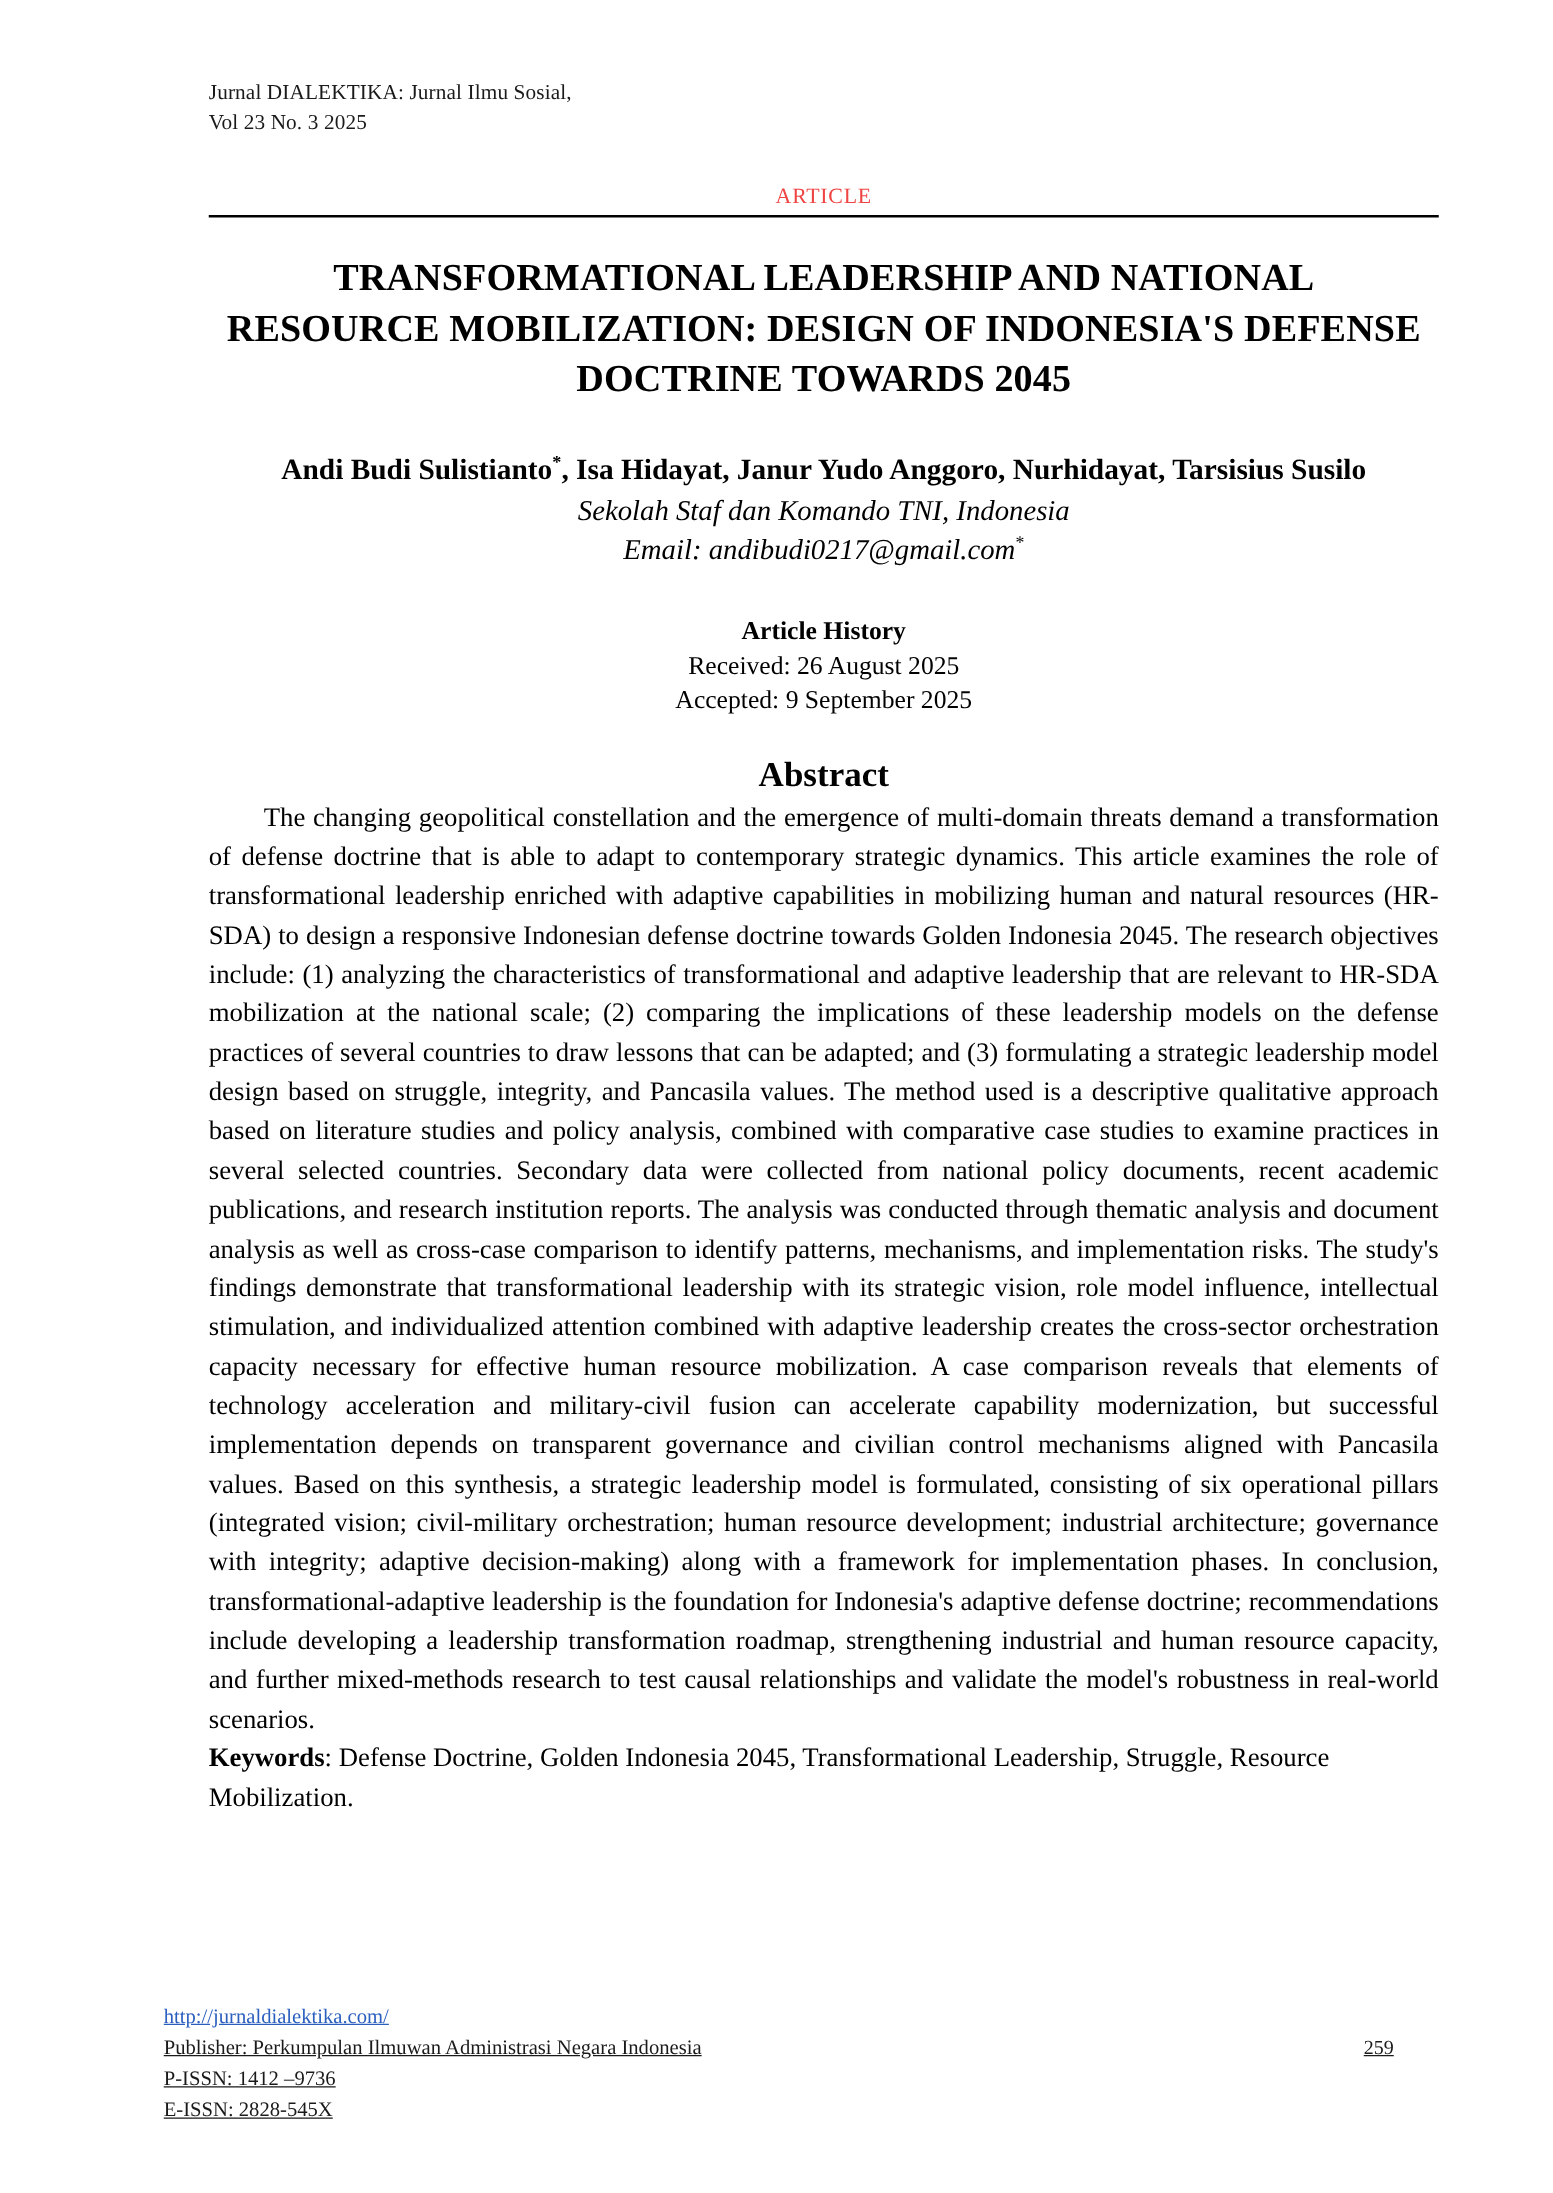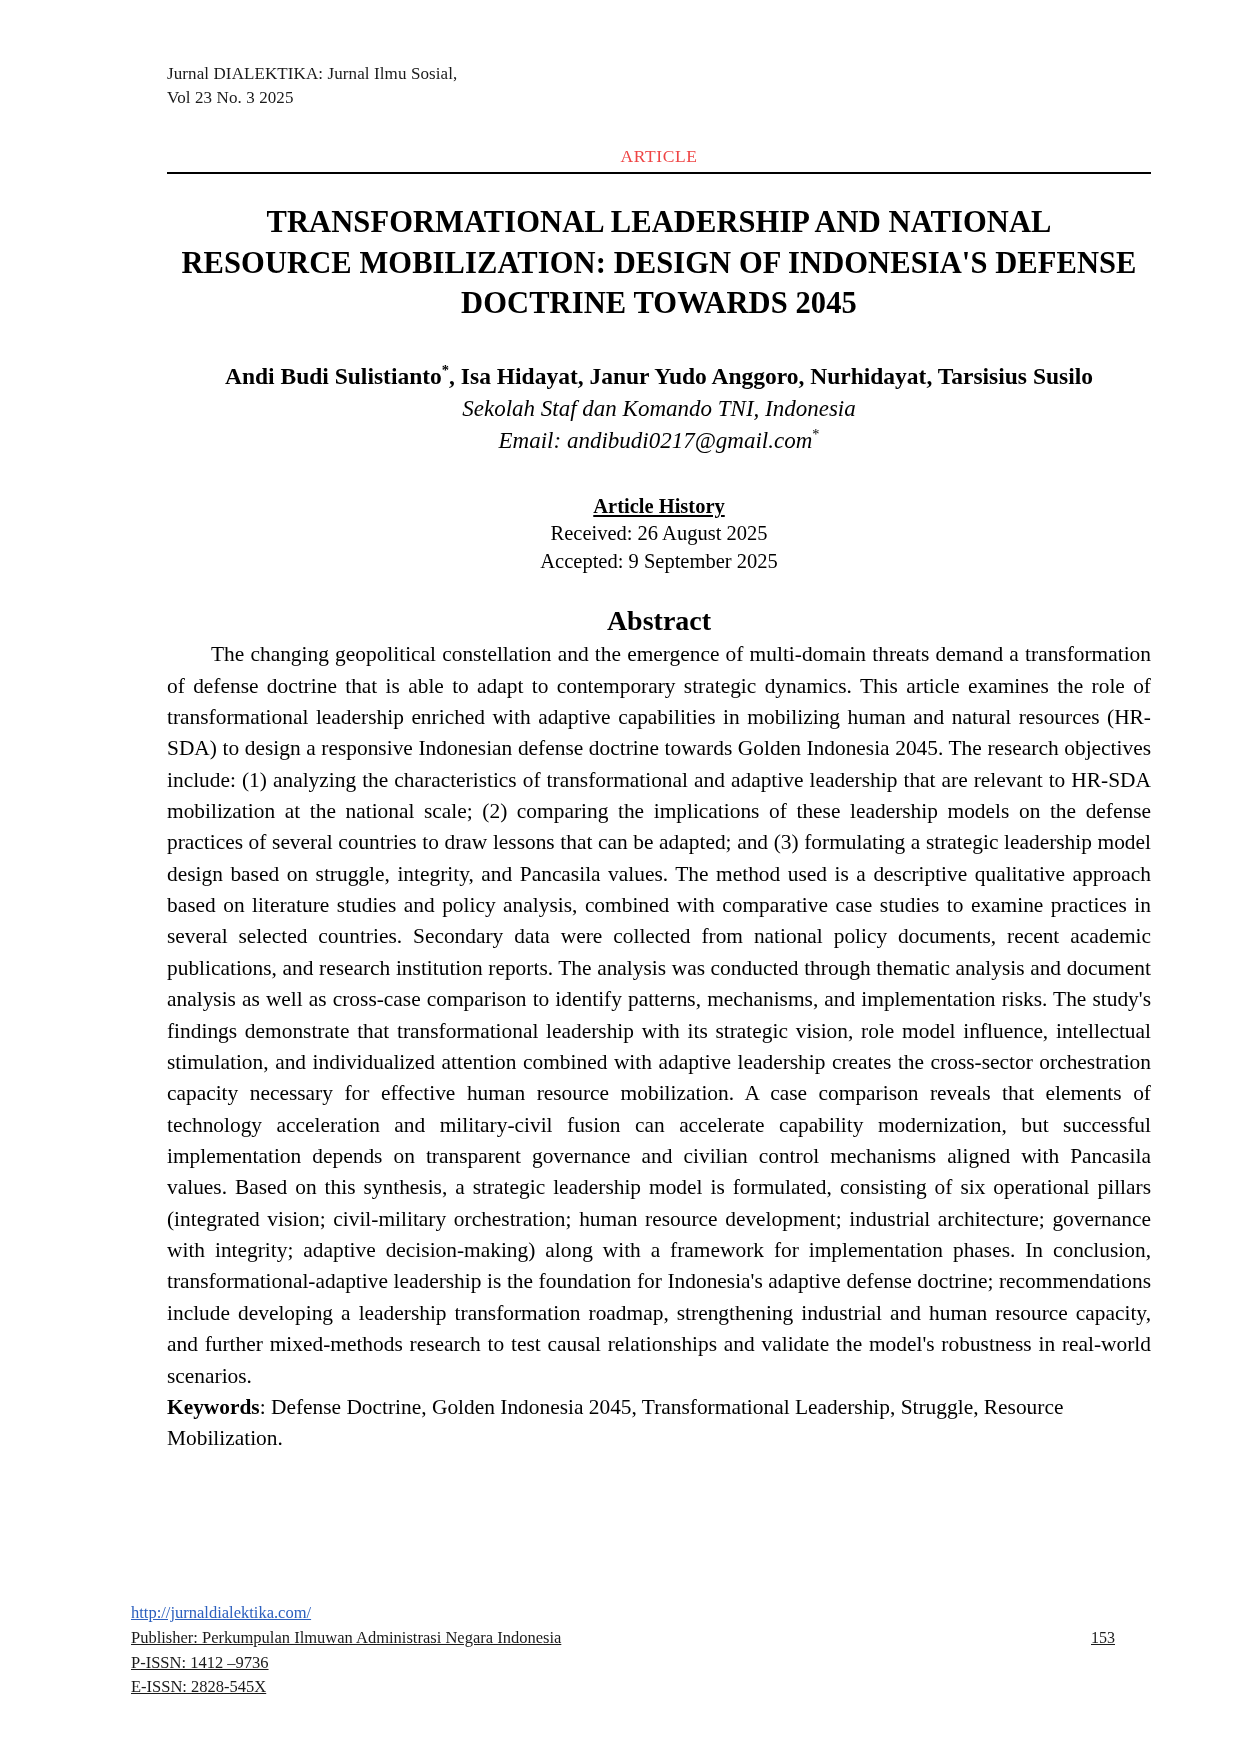--- a/index.html
+++ b/index.html
@@ -99,21 +99,20 @@
   
   .history {
     margin-top: 36px;
     text-align: center;
     font-size: 20.5px;
     line-height: 1.34;
   }
   .history .hh {
     font-weight: bold;
     font-size: 20.5px;
-    text-decoration: underline;
   }
 
   
   .abstract-head {
     margin-top: 30px;
     text-align: center;
     font-size: 28px;
     font-weight: bold;
   }
   .abstract-body {
@@ -193,19 +192,19 @@
     <div class="abstract-body">The changing geopolitical constellation and the emergence of multi-domain threats demand a transformation of defense doctrine that is able to adapt to contemporary strategic dynamics. This article examines the role of transformational leadership enriched with adaptive capabilities in mobilizing human and natural resources (HR-SDA) to design a responsive Indonesian defense doctrine towards Golden Indonesia 2045. The research objectives include: (1) analyzing the characteristics of transformational and adaptive leadership that are relevant to HR-SDA mobilization at the national scale; (2) comparing the implications of these leadership models on the defense practices of several countries to draw lessons that can be adapted; and (3) formulating a strategic leadership model design based on struggle, integrity, and Pancasila values. The method used is a descriptive qualitative approach based on literature studies and policy analysis, combined with comparative case studies to examine practices in several selected countries. Secondary data were collected from national policy documents, recent academic publications, and research institution reports. The analysis was conducted through thematic analysis and document analysis as well as cross-case comparison to identify patterns, mechanisms, and implementation risks. The study's findings demonstrate that transformational leadership with its strategic vision, role model influence, intellectual stimulation, and individualized attention combined with adaptive leadership creates the cross-sector orchestration capacity necessary for effective human resource mobilization. A case comparison reveals that elements of technology acceleration and military-civil fusion can accelerate capability modernization, but successful implementation depends on transparent governance and civilian control mechanisms aligned with Pancasila values. Based on this synthesis, a strategic leadership model is formulated, consisting of six operational pillars (integrated vision; civil-military orchestration; human resource development; industrial architecture; governance with integrity; adaptive decision-making) along with a framework for implementation phases. In conclusion, transformational-adaptive leadership is the foundation for Indonesia's adaptive defense doctrine; recommendations include developing a leadership transformation roadmap, strengthening industrial and human resource capacity, and further mixed-methods research to test causal relationships and validate the model's robustness in real-world scenarios.</div>
 
     <div class="keywords"><b>Keywords</b><span>: </span><span>Defense Doctrine, Golden Indonesia 2045, Transformational Leadership, Struggle, Resource Mobilization.</span></div>
 
   </div>
 
   <div class="footer">
     <div><a class="url" href="#">http://jurnaldialektika.com/</a></div>
     <div class="footer-row">
       <span>Publisher: Perkumpulan Ilmuwan Administrasi Negara Indonesia</span>
-      <span class="pageno">153</span>
+      <span class="pageno">259</span>
     </div>
     <div>P-ISSN: 1412 –9736</div>
     <div>E-ISSN: 2828-545X</div>
   </div>
 
 </div>
 
 </body></html>

